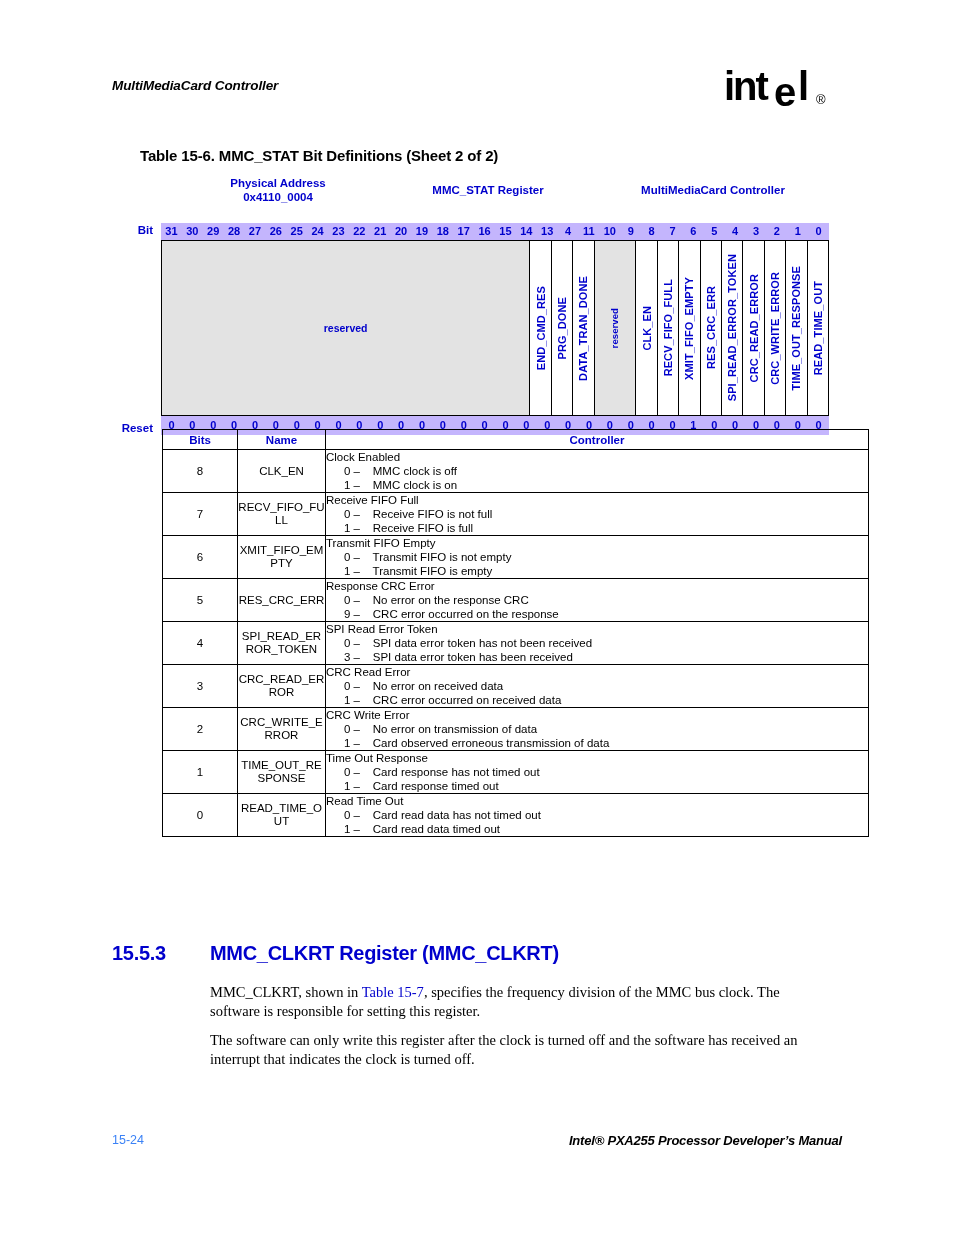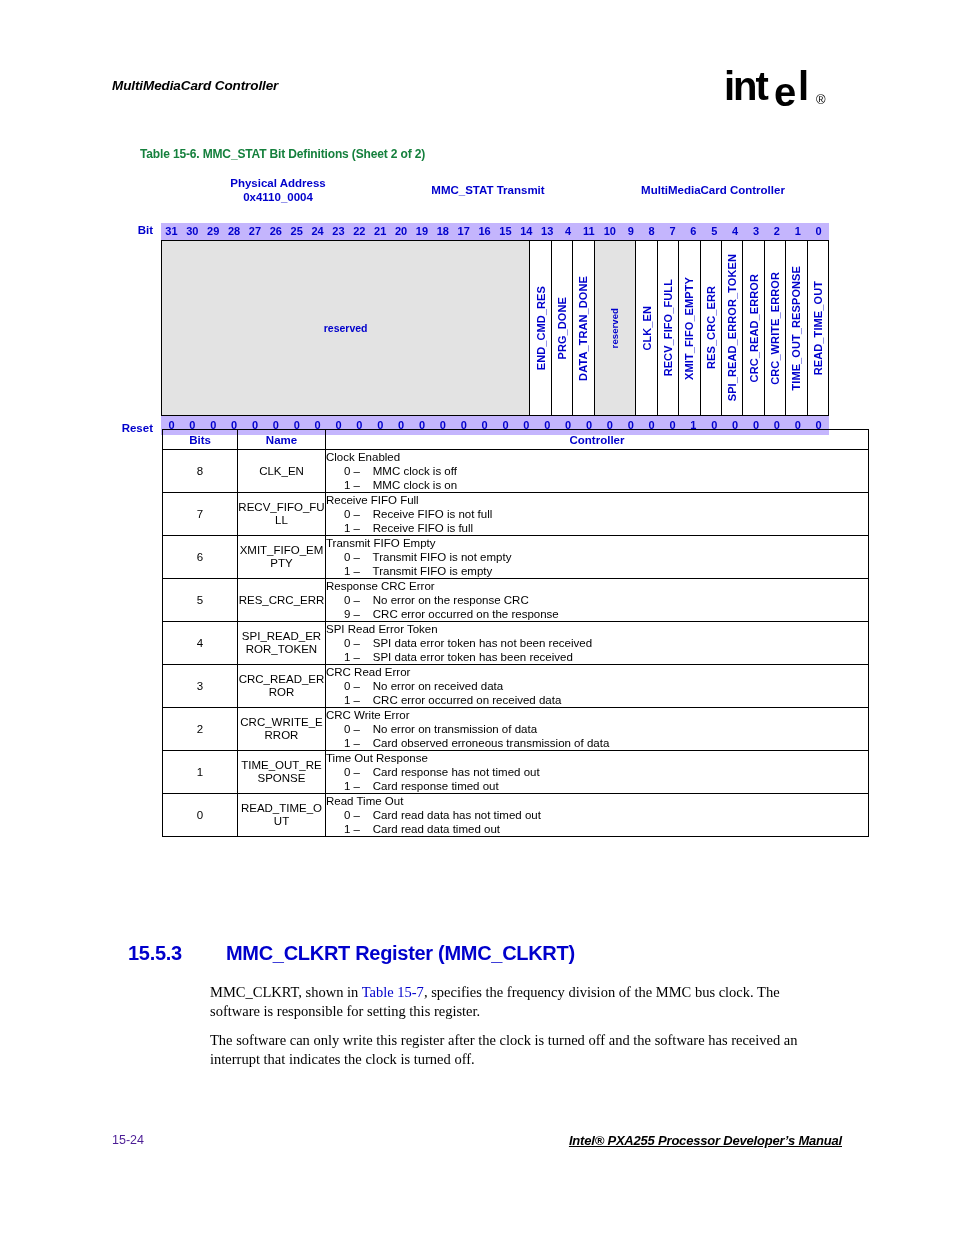--- a/index.html
+++ b/index.html
@@ -45,22 +45,22 @@
     height: 54px;
   }
 
   
   #table-caption {
     position: absolute;
     left: 140px;
     top: 147px;
     font-family: "Liberation Sans", sans-serif;
     font-weight: bold;
-    font-size: 12px;
-    color: #15803d;
+    font-size: 15px;
+    color: #000000;
     letter-spacing: -0.15px;
   }
 
   
   #register-diagram {
     position: absolute;
     left: 117px;
     top: 176px;
     width: 712px;
   }
@@ -213,21 +213,21 @@
   .opt {
     display: block;
     padding-left: 18px;
     white-space: pre;
   }
   .opt:first-of-type { margin-top: 1px; }
 
   
   #section-heading {
     position: absolute;
-    left: 128px;
+    left: 112px;
     top: 942px;
     width: 730px;
     font-family: "Liberation Sans", sans-serif;
     font-weight: bold;
     font-size: 20px;
     color: #0000cc;
     letter-spacing: -0.3px;
   }
   #section-heading .num {
     display: inline-block;
@@ -254,33 +254,32 @@
     top: 1133px;
     width: 730px;
     height: 20px;
   }
   #folio {
     position: absolute;
     left: 0;
     top: 0;
     font-family: "Liberation Sans", sans-serif;
     font-size: 12.5px;
-    color: #4c1d95;
+    color: #3b82f6;
   }
   #footer-title {
     position: absolute;
     right: 0;
     top: 0;
     font-family: "Liberation Sans", sans-serif;
     font-style: italic;
     font-weight: bold;
     font-size: 13px;
     color: #000;
     letter-spacing: -0.2px;
-    text-decoration: underline;
   }
 </style>
 </head>
 <body>
 
 <div id="page-header">
   <div id="running-head">MultiMediaCard Controller</div>
   <svg id="intel-logo" viewBox="0 0 120 54" xmlns="http://www.w3.org/2000/svg">
 
     <text x="2" y="40" font-family="Liberation Sans, sans-serif" font-weight="bold" font-size="40" letter-spacing="-2">int</text>
@@ -292,21 +291,21 @@
 
 <div id="table-caption">Table 15-6. MMC_STAT Bit Definitions (Sheet 2 of 2)</div>
 
 <div id="register-diagram">
 
   <div class="reg-toprow">
     <div class="lbl" id="lbl-physaddr">
       <span>Physical Address</span><br>
       <span>0x4110_0004</span>
     </div>
-    <div class="lbl" id="lbl-register">MMC_STAT Transmit</div>
+    <div class="lbl" id="lbl-register">MMC_STAT Register</div>
     <div class="lbl" id="lbl-unit">MultiMediaCard Controller</div>
   </div>
 
   <div class="reg-grid">
 
     <div class="row-label" style="top:1px">Bit</div>
     <div class="strip bitnums" id="bit-numbers">
         <div class="cell">31</div>
         <div class="cell">30</div>
         <div class="cell">29</div>
@@ -473,21 +472,21 @@
           <span class="opt">0 –    No error on the response CRC</span>
           <span class="opt">9 –    CRC error occurred on the response</span>
         </td>
       </tr>
       <tr>
         <td class="cell-bits">4</td>
         <td class="cell-name">SPI_READ_ERROR_TOKEN</td>
         <td class="cell-desc">
           <span class="desc-title">SPI Read Error Token</span>
           <span class="opt">0 –    SPI data error token has not been received</span>
-          <span class="opt">1 –    SPI data error token has been received</span>
+          <span class="opt">3 –    SPI data error token has been received</span>
         </td>
       </tr>
       <tr>
         <td class="cell-bits">3</td>
         <td class="cell-name">CRC_READ_ERROR</td>
         <td class="cell-desc">
           <span class="desc-title">CRC Read Error</span>
           <span class="opt">0 –    No error on received data</span>
           <span class="opt">1 –    CRC error occurred on received data</span>
         </td>

